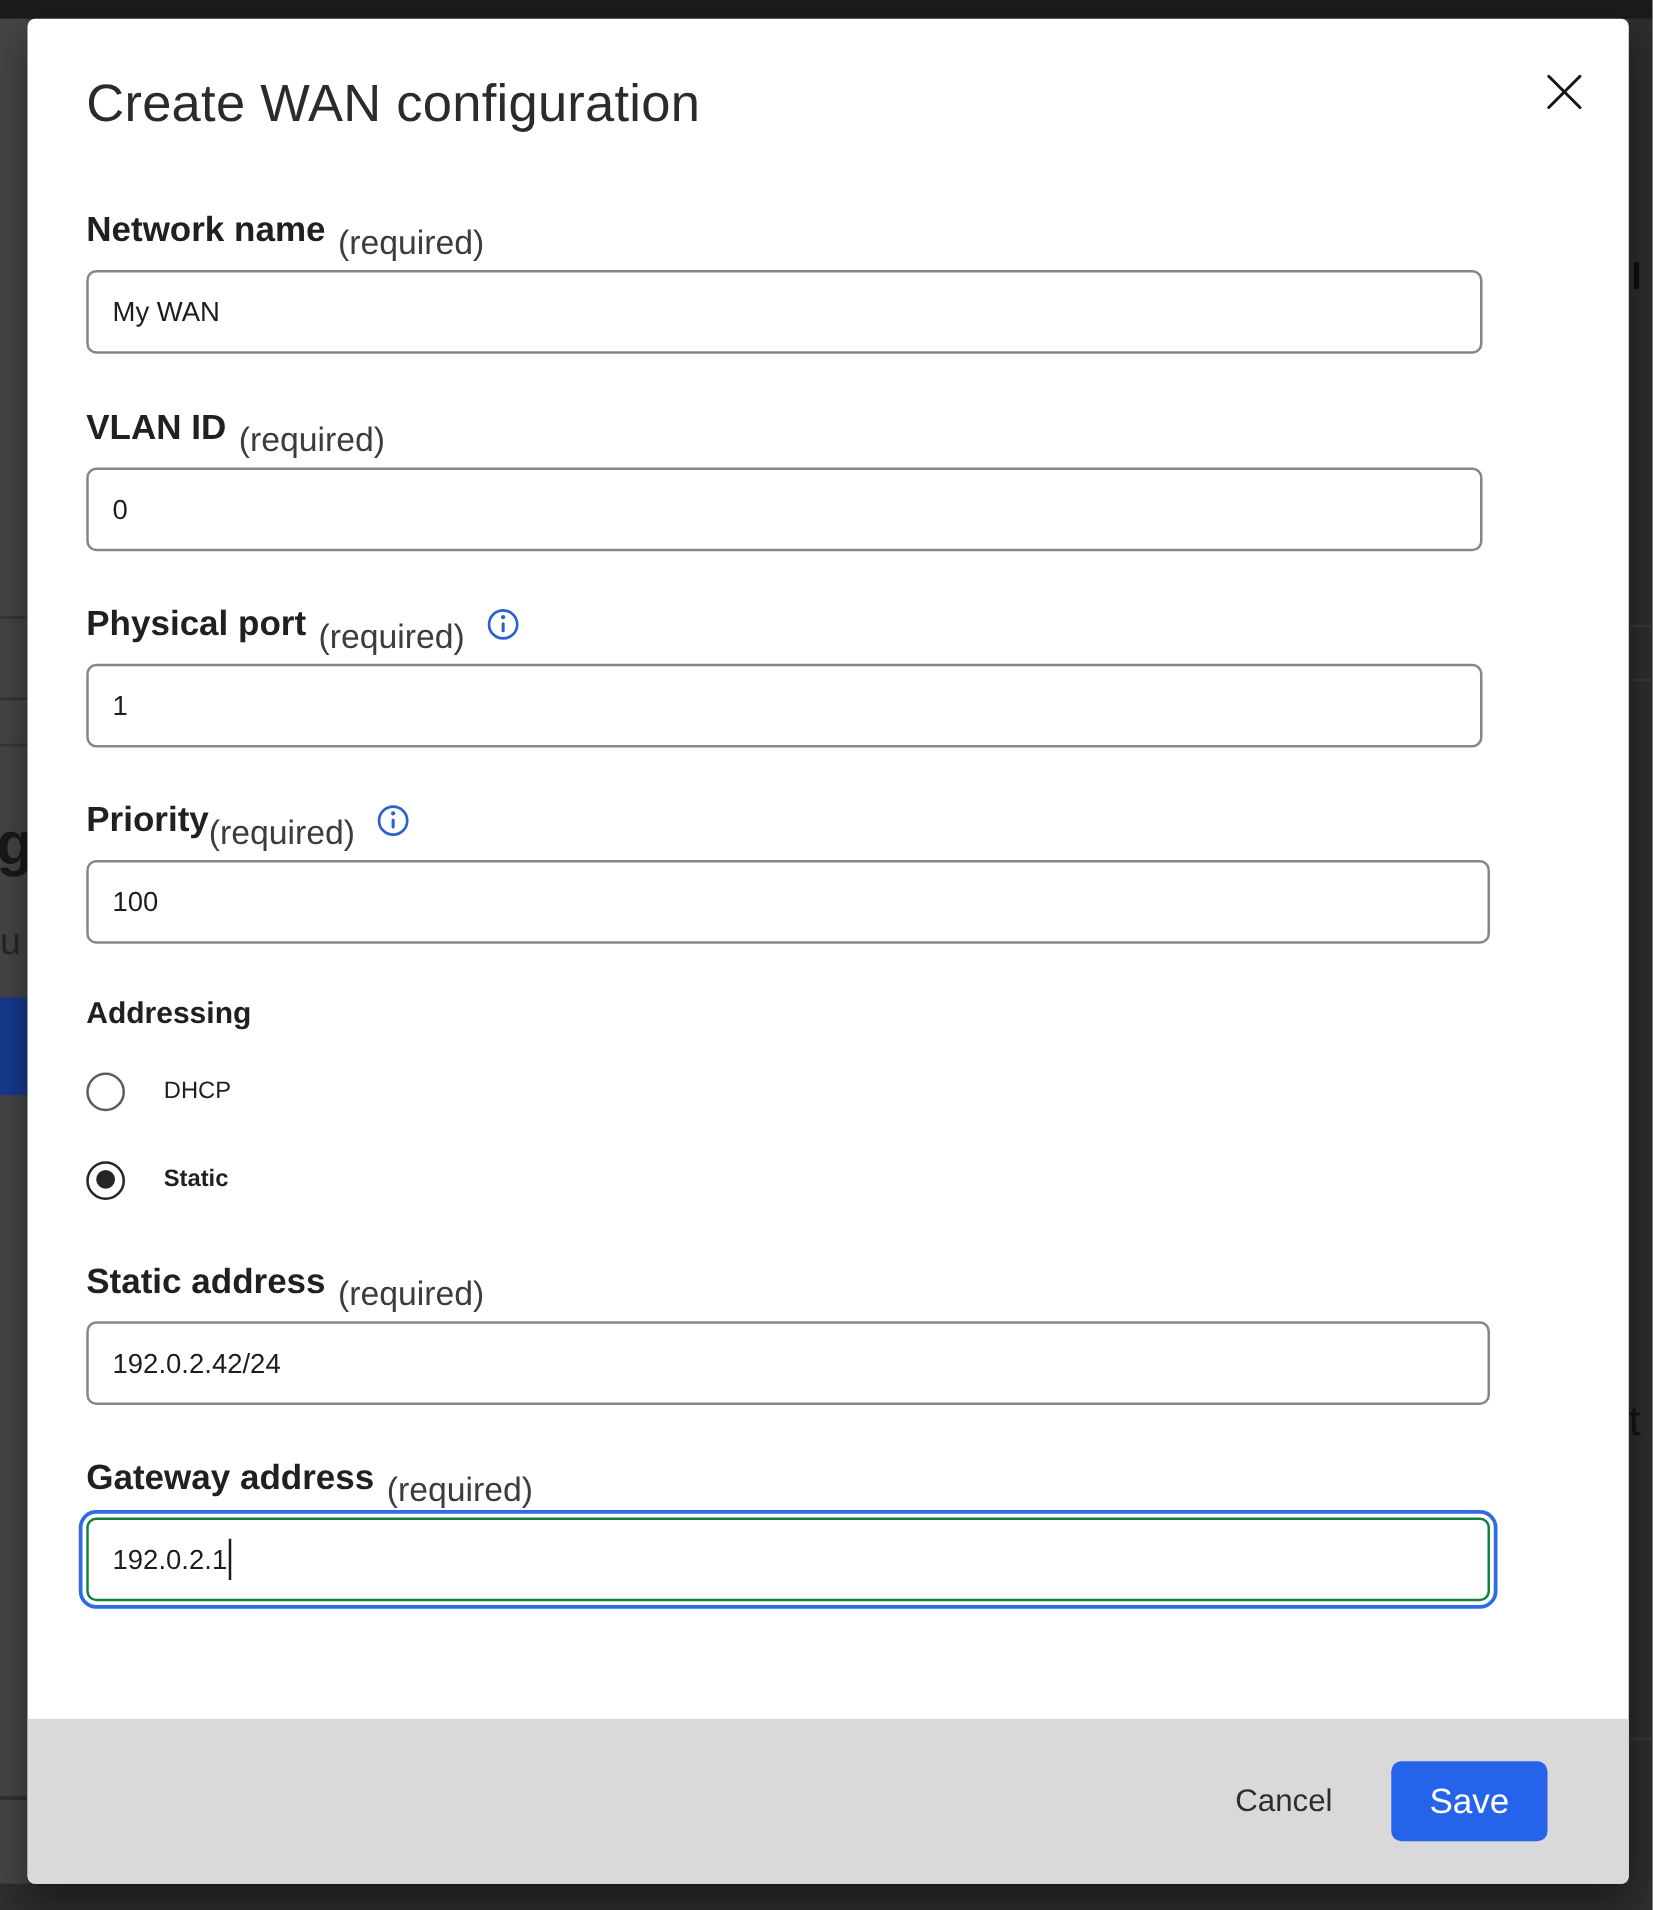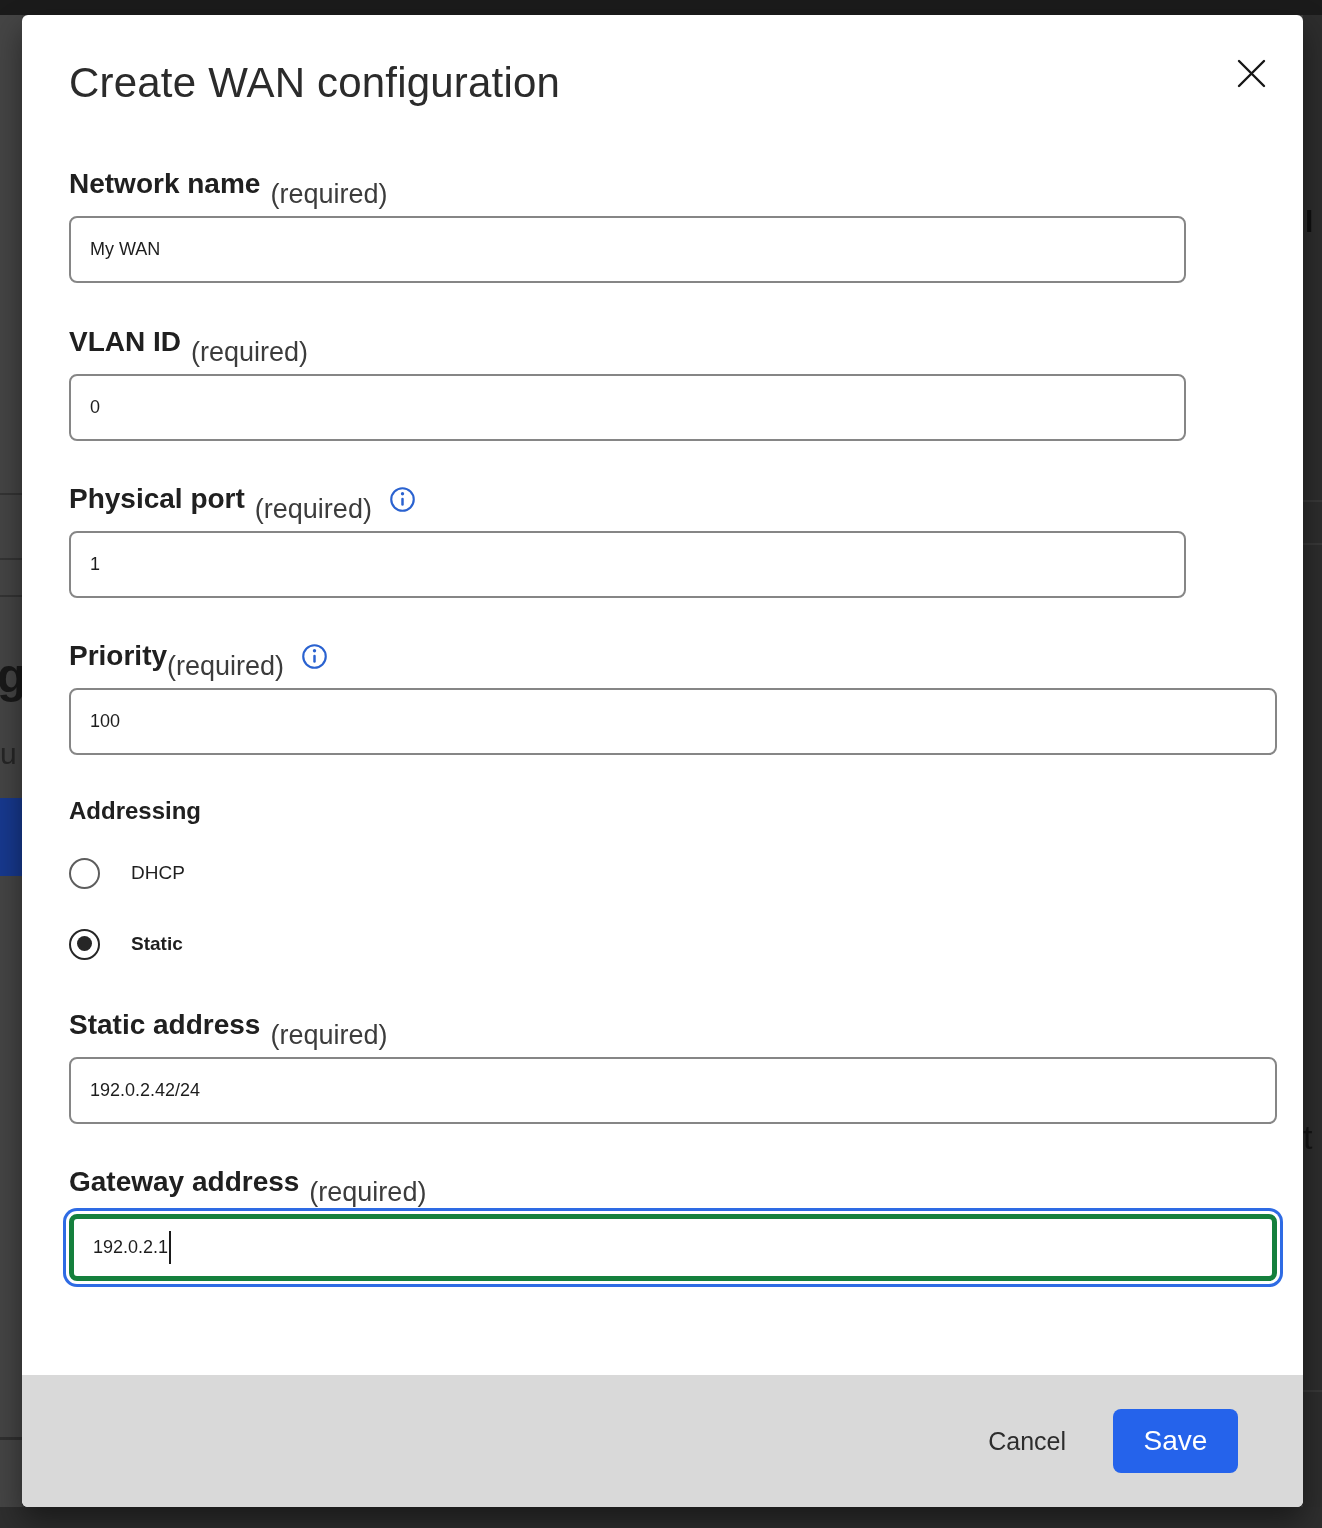--- a/index.html
+++ b/index.html
@@ -52,27 +52,27 @@
 
   .label-row { display:flex; align-items:center; height:32px; }
   .lbl  { font-size:28px; font-weight:700; color:#202020; }
   .req  { font-size:27px; font-weight:400; color:#3c3c3c; margin-left:10px;margin-top:21px; }
   .req.tight { margin-left:0; }
   .info { margin-left:17px; width:27px; height:27px; display:inline-flex; cursor:pointer; }
 
   .field {
     display:block; margin-top:16px; height:67px;
     border:2px solid #868686; border-radius:8px;
-    padding:0 19px; font-size:18px; color:#1d1d1d;
+    padding:0 19px; font-size:22px; color:#1d1d1d;
     background:#fff; font-family:inherit; outline:none;
   }
   .w-a { width:1117px; }
-  .w-b { width:1208px; }
+  .w-b { width:1123px; }
   .field.focused {
-    border:5px solid #15803d;
+    border:2px solid #15803d;
     box-shadow:0 0 0 3px #ffffff, 0 0 0 6px #2e6be4;
     display:flex; align-items:center; cursor:text;
   }
   .caret { width:2px; height:33px; background:#1b1b1b; margin-left:1px; }
 
   .addr-heading { margin-top:42px; font-size:24px; font-weight:700; color:#202020; height:32px; }
   .radio-row { display:flex; align-items:center; height:34px; cursor:pointer; }
   .radio-row.first  { margin-top:27px; }
   .radio-row.second { margin-top:37px; }
   .radio {

